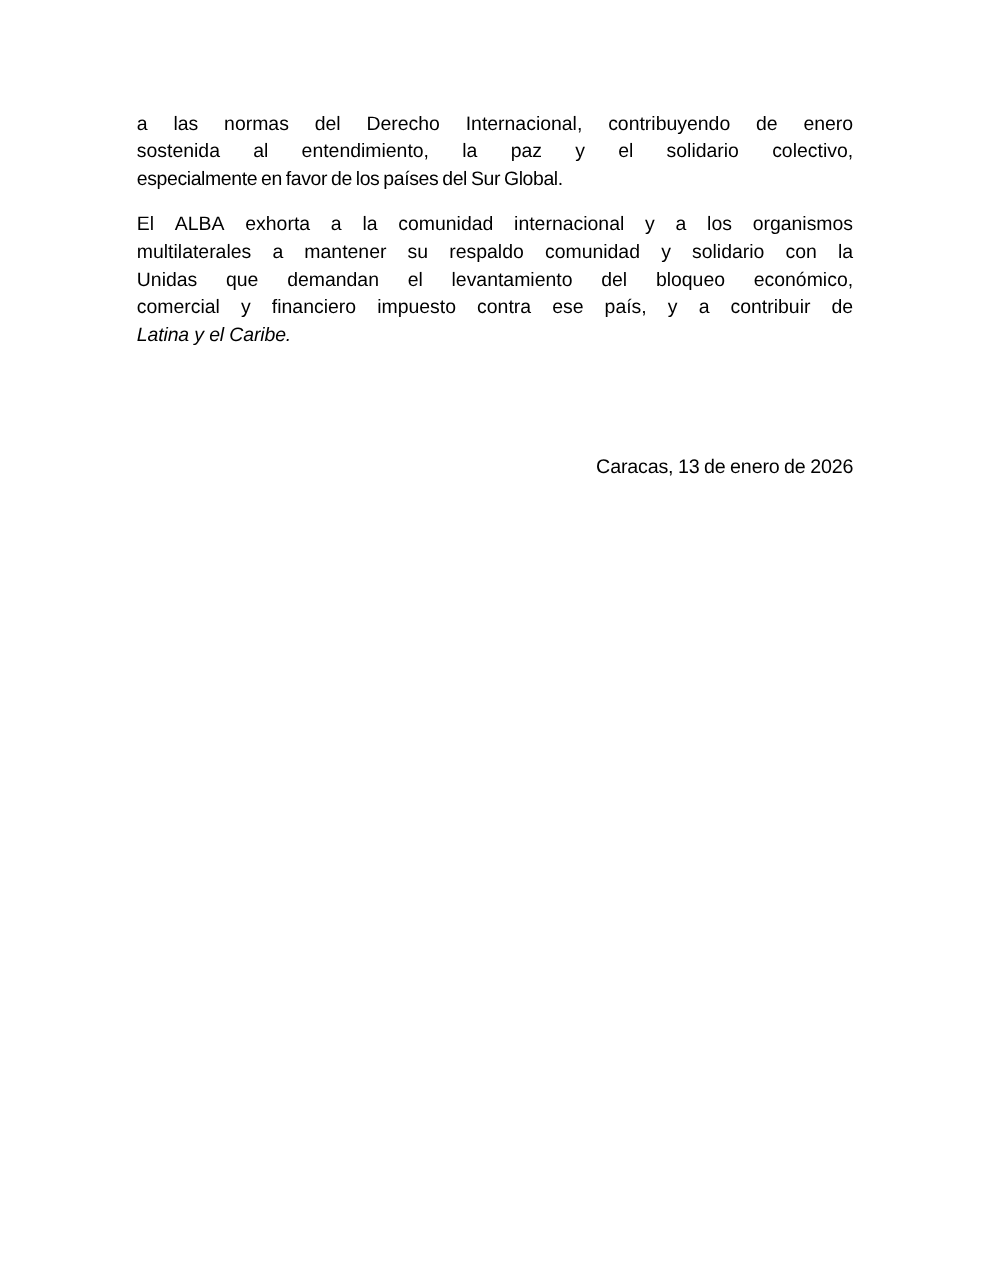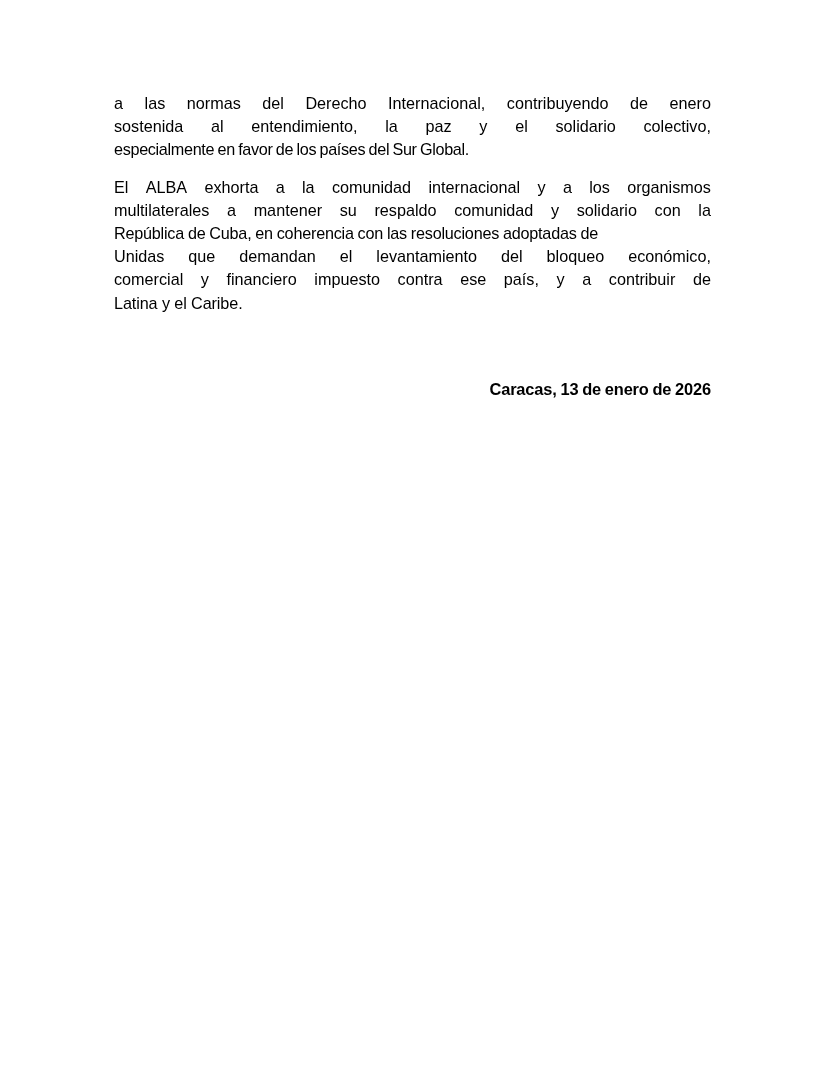--- a/index.html
+++ b/index.html
@@ -58,30 +58,31 @@
   .ln.tight {
     letter-spacing: -0.32px;
     word-spacing: -0.9px;
   }
   .ln.tight2 {
     letter-spacing: -0.22px;
     word-spacing: -0.4px;
   }
   .ln.last {
     letter-spacing: -0.1px;
+    font-style: italic;
   }
   .signature-line {
     position: absolute;
     left: 114px;
     top: 378px;
     width: 597px;
     text-align: right;
     font-size: 16.4px;
     line-height: 23px;
-    font-weight: bold;
+    font-weight: normal;
     letter-spacing: -0.15px;
     word-spacing: -0.6px;
     color: #000000;
   }
 </style>
 </head>
 <body>
 
 <div class="page">
 
@@ -132,21 +133,20 @@
         <span class="w">a</span>
         <span class="w">mantener</span>
         <span class="w">su</span>
         <span class="w">respaldo</span>
         <span class="w">comunidad</span>
         <span class="w">y</span>
         <span class="w">solidario</span>
         <span class="w">con</span>
         <span class="w">la</span>
       </span>
-      <span class="ln tight2">República de Cuba, en coherencia con las resoluciones adoptadas de</span>
       <span class="ln just">
         <span class="w">Unidas</span>
         <span class="w">que</span>
         <span class="w">demandan</span>
         <span class="w">el</span>
         <span class="w">levantamiento</span>
         <span class="w">del</span>
         <span class="w">bloqueo</span>
         <span class="w">económico,</span>
       </span>

